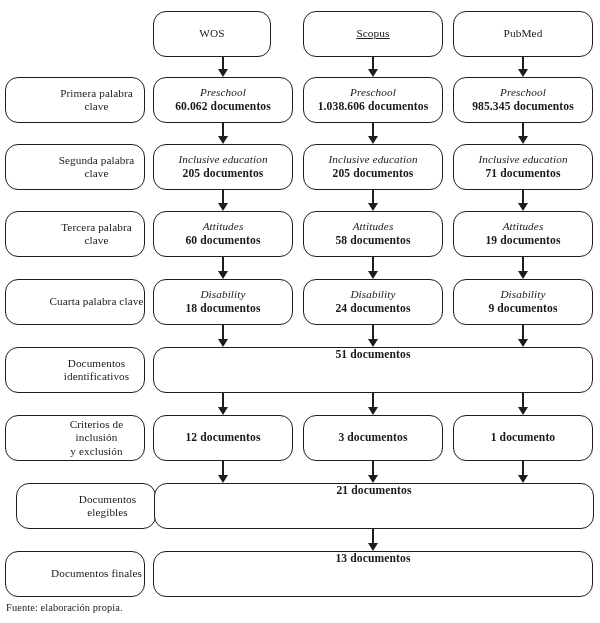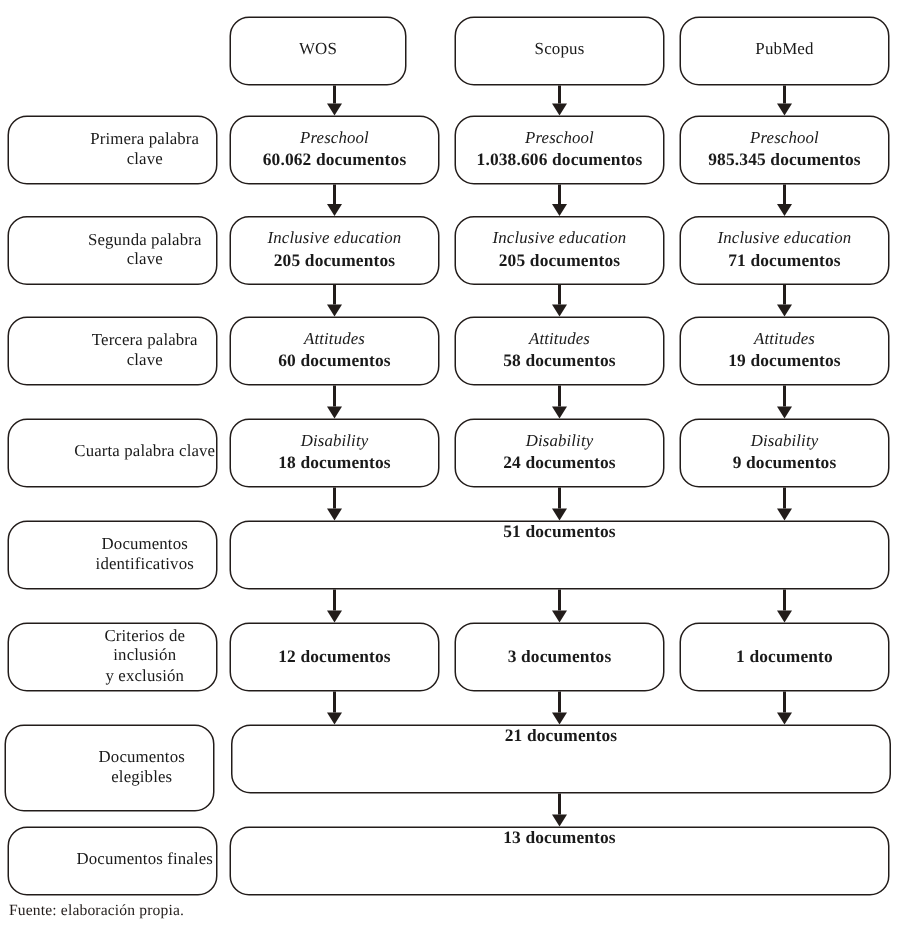--- a/index.html
+++ b/index.html
@@ -100,21 +100,21 @@
   }
 </style>
 </head>
 <body>
 
 <div id="flowchart">
 
   <div class="box" style="left:153px; top:11px; width:118px; height:46px;">
     <span class="lbl-line">WOS</span>
   </div>
-  <div class="box" style="left:303px; top:11px; width:140px; height:46px;">
+  <div class="box" style="left:303px; top:11px; width:140px; height:46px;text-decoration:underline;">
     <span class="lbl-line">Scopus</span>
   </div>
   <div class="box" style="left:453px; top:11px; width:140px; height:46px;">
     <span class="lbl-line">PubMed</span>
   </div>
 
   <div class="arrow" style="left:223px; top:57px; height:20px;">
     <div class="shaft" style="height:12px;"></div>
       <div class="head"></div>
   </div>
@@ -140,21 +140,21 @@
     <span class="lbl-line">Cuarta palabra clave</span>
   </div>
   <div class="box label-box" style="left:5px; top:347px; width:140px; height:46px;">
     <span class="lbl-line">Documentos</span>
     <span class="lbl-line">identificativos</span>
   </div>
   <div class="box label-box" style="left:5px; top:415px; width:140px; height:46px;">
     <span class="lbl-line">Criterios de inclusión</span>
     <span class="lbl-line">y exclusión</span>
   </div>
-  <div class="box label-box" style="left:3px; top:483px; width:140px; height:58px;">
+  <div class="box label-box" style="left:16px; top:483px; width:140px; height:46px;">
     <span class="lbl-line">Documentos elegibles</span>
   </div>
   <div class="box label-box" style="left:5px; top:551px; width:140px; height:46px;">
     <span class="lbl-line">Documentos finales</span>
   </div>
 
   <div class="box" style="left:153px; top:77px; width:140px; height:46px;">
     <span class="kw">Preschool</span>
     <span class="cnt">60.062 documentos</span>
   </div>

